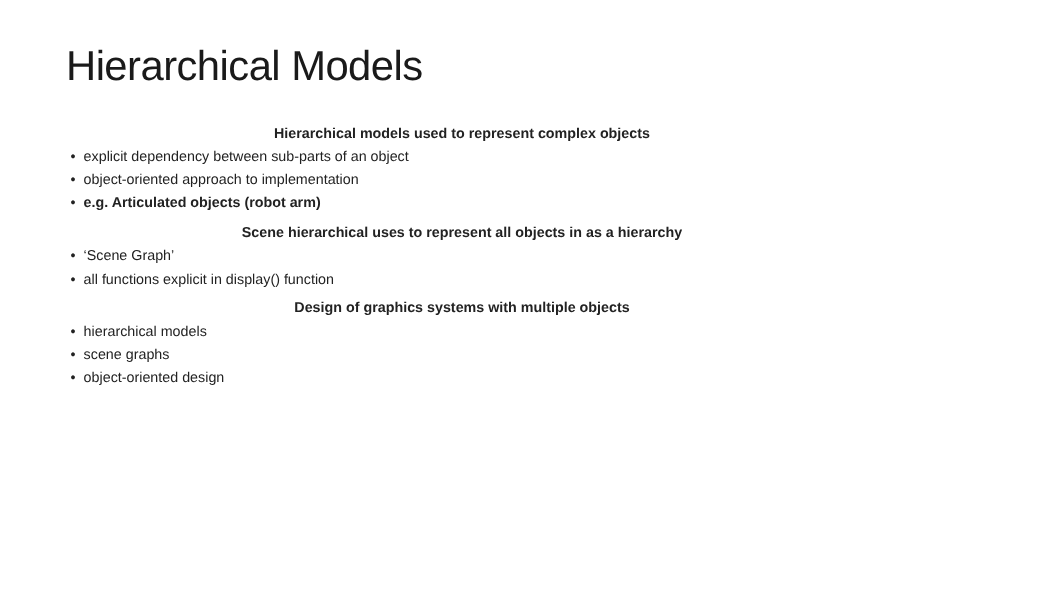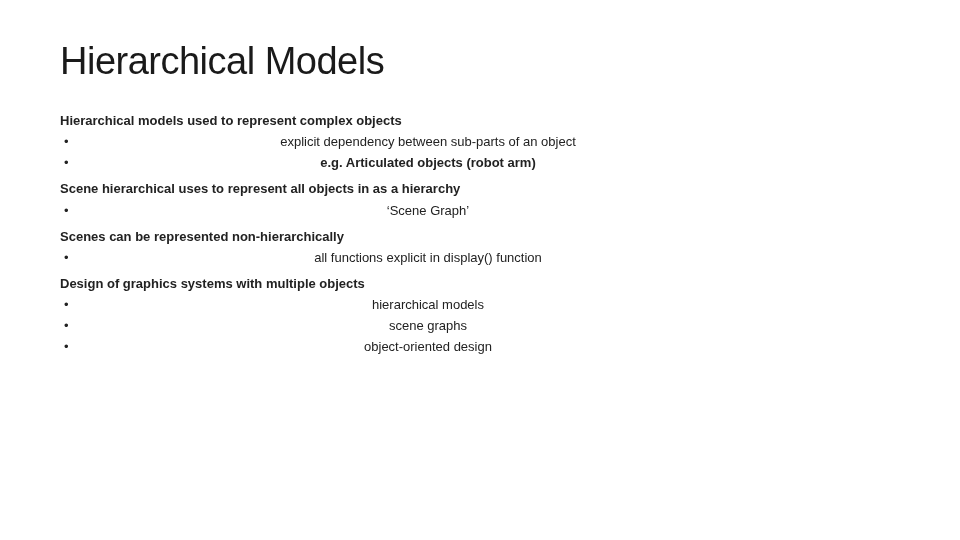--- a/index.html
+++ b/index.html
@@ -35,33 +35,33 @@
       font-size: 13px;
       line-height: 1.55;
       color: #222222;
     }
 
     .section-heading {
       font-weight: 700;
       margin-top: 6px;
       margin-bottom: 1px;
       display: block;
+      text-align: center;
     }
 
     .bullet-list {
       list-style: none;
       margin: 1px 0 2px 0;
       padding: 0;
     }
 
     .bullet-list li {
       padding-left: 16px;
       position: relative;
       margin-bottom: 1px;
-      text-align: center;
     }
 
     .bullet-list li::before {
       content: '•';
       position: absolute;
       left: 4px;
       color: #222;
     }
 
     .bold {
@@ -73,29 +73,29 @@
 <body>
 
 <div class="slide">
   <h1 class="title">Hierarchical Models</h1>
 
   <div class="content">
 
     <span class="section-heading">Hierarchical models used to represent complex objects</span>
     <ul class="bullet-list">
       <li>explicit dependency between sub-parts of an object</li>
+      <li>object-oriented approach to implementation</li>
       <li><span class="bold">e.g. Articulated objects (robot arm)</span></li>
     </ul>
 
     <span class="section-heading">Scene hierarchical uses to represent all objects in as a hierarchy</span>
     <ul class="bullet-list">
       <li>‘Scene Graph’</li>
     </ul>
 
-    <span class="section-heading">Scenes can be represented non-hierarchically</span>
     <ul class="bullet-list">
       <li>all functions explicit in display() function</li>
     </ul>
 
     <span class="section-heading">Design of graphics systems with multiple objects</span>
     <ul class="bullet-list">
       <li>hierarchical models</li>
       <li>scene graphs</li>
       <li>object-oriented design</li>
     </ul>

